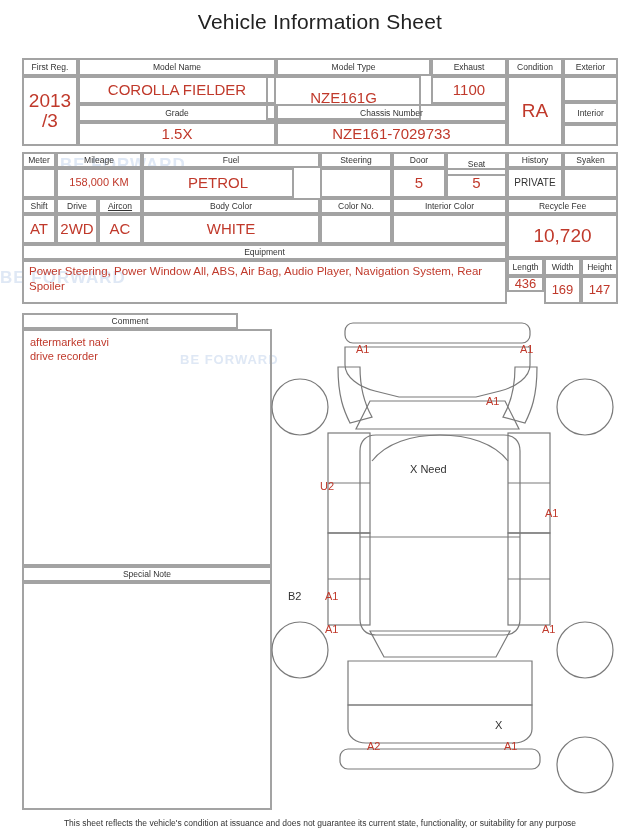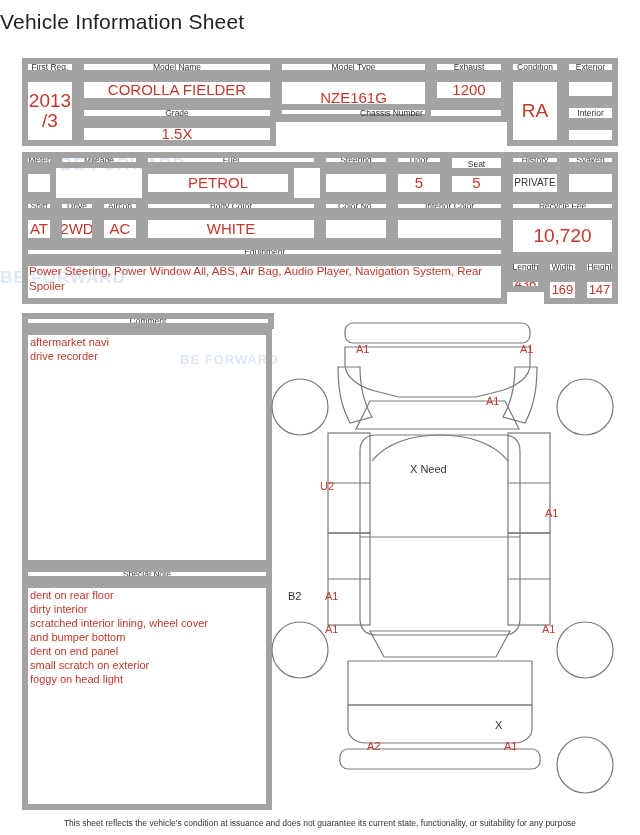--- a/index.html
+++ b/index.html
@@ -9,29 +9,30 @@
     background: #ffffff;
     font-family: "Liberation Sans", sans-serif;
     color: #222;
   }
   #sheet {
     position: relative;
     width: 640px; height: 835px;
     overflow: hidden;
   }
   .title {
+    text-align: center;
     font-size: 21px;
     color: #222;
     padding: 10px 0 8px 0;
     letter-spacing: 0.2px;
   }
   
   .cell {
     position: absolute;
-    border: 6px solid #a3a3a3;
+    border: 2px solid #a3a3a3;
     display: flex;
     align-items: center;
     justify-content: center;
     text-align: center;
     background: transparent;
     overflow: hidden;
     line-height: 1.05;
   }
   .lbl { font-size: 8.5px; color: #333; }
   .val { font-size: 15px; color: #c0392b; }
@@ -102,42 +103,44 @@
   <div class="cell lbl" style="left:78px;  top:58px;  width:198px; height:18px;">Model Name</div>
   <div class="cell lbl" style="left:431px; top:58px;  width:76px;  height:18px;">Exhaust</div>
   <div class="cell lbl" style="left:507px; top:58px;  width:56px;  height:18px;">Condition</div>
   <div class="cell lbl" style="left:563px; top:58px;  width:55px;  height:18px;">Exterior</div>
 
   <div class="cell" style="left:22px;  top:76px;  width:56px;  height:70px; flex-direction:column;">
     <span class="val-big">2013</span>
     <span class="val-big">/3</span>
   </div>
   <div class="cell val" style="left:78px;  top:76px;  width:198px; height:28px;">COROLLA FIELDER</div>
-  <div class="cell val" style="left:276px; top:76px;  width:155px; height:44px;">NZE161G</div>
-  <div class="cell val" style="left:431px; top:76px;  width:76px;  height:28px;">1200</div>
+  <div class="cell val" style="left:266px; top:76px;  width:155px; height:44px;">NZE161G</div>
+  <div class="cell val" style="left:431px; top:76px;  width:76px;  height:28px;">1100</div>
   <div class="cell val-big" style="left:507px; top:76px;  width:56px;  height:70px;">RA</div>
   <div class="cell" style="left:563px; top:76px;  width:55px;  height:26px;"></div>
   <div class="cell lbl" style="left:563px; top:102px; width:55px;  height:22px;">Interior</div>
   <div class="cell" style="left:563px; top:124px; width:55px;  height:22px;"></div>
 
   <div class="cell lbl" style="left:78px;  top:104px; width:198px; height:18px;">Grade</div>
   <div class="cell lbl" style="left:276px; top:104px; width:231px; height:18px;">Chassis Number</div>
 
   <div class="cell val" style="left:78px;  top:122px; width:198px; height:24px;">1.5X</div>
+  <div class="cell val" style="left:276px; top:122px; width:231px; height:24px;">NZE161-7029733</div>
 
   <div class="cell lbl" style="left:22px;  top:152px; width:34px;  height:16px;">Meter</div>
   <div class="cell lbl" style="left:56px;  top:152px; width:86px;  height:16px;">Mileage</div>
   <div class="cell lbl" style="left:142px; top:152px; width:178px; height:16px;">Fuel</div>
   <div class="cell lbl" style="left:320px; top:152px; width:72px;  height:16px;">Steering</div>
   <div class="cell lbl" style="left:392px; top:152px; width:54px;  height:16px;">Door</div>
   <div class="cell lbl" style="left:446px; top:152px; width:61px;  height:24px;">Seat</div>
   <div class="cell lbl" style="left:507px; top:152px; width:56px;  height:16px;">History</div>
   <div class="cell lbl" style="left:563px; top:152px; width:55px;  height:16px;">Syaken</div>
 
   <div class="cell" style="left:22px;  top:168px; width:34px;  height:30px;"></div>
+  <div class="cell val-sm" style="left:56px;  top:168px; width:86px;  height:30px;">158,000 KM</div>
   <div class="cell val" style="left:142px; top:168px; width:152px; height:30px;">PETROL</div>
   <div class="cell val" style="left:320px; top:168px; width:72px;  height:30px;"></div>
   <div class="cell val" style="left:392px; top:168px; width:54px;  height:30px;">5</div>
   <div class="cell val" style="left:446px; top:168px; width:61px;  height:30px;">5</div>
   <div class="cell val-blk" style="left:507px; top:168px; width:56px;  height:30px;">PRIVATE</div>
   <div class="cell" style="left:563px; top:168px; width:55px;  height:30px;"></div>
 
   <div class="cell lbl" style="left:22px;  top:198px; width:34px;  height:16px;">Shift</div>
   <div class="cell lbl" style="left:56px;  top:198px; width:42px;  height:16px;">Drive</div>
   <div class="cell lbl" style="left:98px;  top:198px; width:44px;  height:16px;text-decoration:underline;">Aircon</div>
@@ -158,34 +161,27 @@
   <div class="cell" style="left:22px; top:260px; width:485px; height:44px;"></div>
   <div class="equip-text" style="left:24px; top:262px; width:481px;">Power Steering, Power Window  All, ABS, Air Bag, Audio Player, Navigation System, Rear Spoiler</div>
 
   <div class="cell lbl" style="left:507px; top:258px; width:37px; height:18px;">Length</div>
   <div class="cell lbl" style="left:544px; top:258px; width:37px; height:18px;">Width</div>
   <div class="cell lbl" style="left:581px; top:258px; width:37px; height:18px;">Height</div>
   <div class="cell val-sm" style="left:507px; top:276px; width:37px; height:16px; font-size:13px;">436</div>
   <div class="cell val-sm" style="left:544px; top:276px; width:37px; height:28px; font-size:13px;">169</div>
   <div class="cell val-sm" style="left:581px; top:276px; width:37px; height:28px; font-size:13px;">147</div>
 
-  <div class="cell lbl" style="left:22px; top:313px; width:252px; height:16px;">Comment</div>
+  <div class="cell lbl" style="left:22px; top:313px; width:216px; height:16px;">Comment</div>
   <div class="cell" style="left:22px; top:329px; width:250px; height:237px;"></div>
   <div class="note-body" style="left:24px; top:331px; width:246px;">aftermarket navi
 drive recorder</div>
 
   <div class="cell lbl" style="left:22px; top:566px; width:250px; height:16px;">Special Note</div>
   <div class="cell" style="left:22px; top:582px; width:250px; height:228px;"></div>
-  <div class="note-body" style="left:24px; top:584px; width:246px;">dent on rear floor
-dirty interior
-scratched interior lining, wheel cover
-  and bumper bottom
-dent on end panel
-small scratch on exterior
-foggy on head light</div>
 
   <div id="diagram">
     <svg width="350" height="500" viewBox="0 0 350 500">
       <g fill="none" stroke="#7a7a7a" stroke-width="1.2">
 
         <rect x="75" y="18" width="185" height="20" rx="8"></rect>
 
         <path d="M75 42 h185 v18 c0 12 -14 22 -30 26 l-24 6 h-77 l-24 -6 c-16 -4 -30 -14 -30 -26 z"></path>
 
         <path d="M68 62 c0 30 6 44 12 56 l22 -6 c-8 -14 -12 -28 -12 -50 z"></path>

